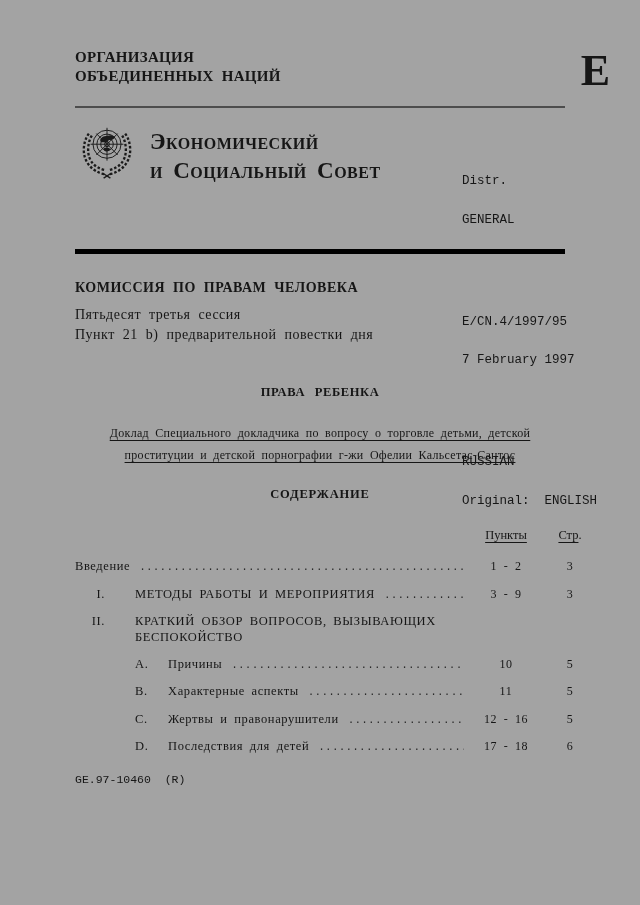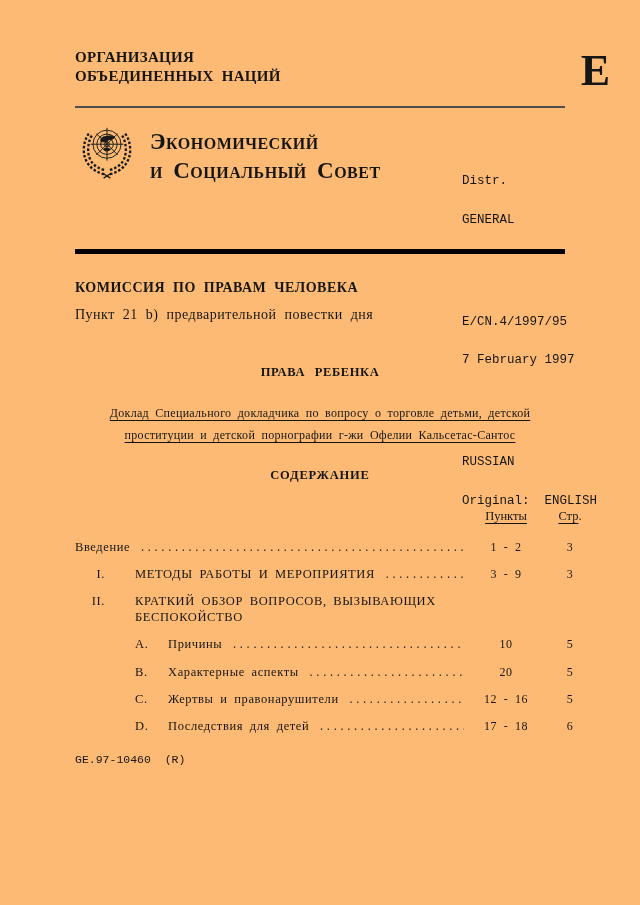--- a/index.html
+++ b/index.html
@@ -1,18 +1,18 @@
 <!DOCTYPE html>
 <html><head>
 <meta charset="utf-8">
 <style>
   html,body{margin:0;padding:0;background:#e8e8e8;}
   .page{
     position:relative;width:640px;height:905px;margin:0 auto;
-    background:#fdba74;color:#161616;overflow:hidden;
+    background:#a3a3a3;color:#161616;overflow:hidden;
     font-family:"Liberation Serif", serif;
     box-shadow:0 0 4px rgba(0,0,0,.25);
   }
   .mono{font-family:"Liberation Mono","DejaVu Sans Mono",monospace;}
 
   
   .hdr{display:flex;justify-content:space-between;align-items:flex-start;padding:48px 30px 0 75px;}
   .org{font-weight:bold;font-size:15px;line-height:1.25;letter-spacing:.3px;word-spacing:4px;}
   .letter-e{font-size:44px;font-weight:bold;line-height:.85;margin-top:4px;}
 
@@ -116,20 +116,21 @@
         <div>RUSSIAN</div>
         <div>Original:  ENGLISH</div>
       </div>
     </div>
   </div>
 
   <div class="rule-thick"></div>
 
   <div class="session">
     <div class="commission">КОМИССИЯ ПО ПРАВАМ ЧЕЛОВЕКА</div>
+    <div>Пятьдесят третья сессия</div>
     <div>Пункт 21 b) предварительной повестки дня</div>
   </div>
 
   <div class="title-block">
     <div class="doc-heading">ПРАВА РЕБЕНКА</div>
     <div class="doc-subtitle">
       <div>Доклад Специального докладчика по вопросу о торговле детьми, детской</div>
       <div>проституции и детской порнографии г-жи Офелии Кальсетас-Сантос</div>
     </div>
     <div class="contents-heading">СОДЕРЖАНИЕ</div>
@@ -172,21 +173,21 @@
       <span class="num">A.</span>
       <span class="label">Причины</span>
       <span class="dots">...........................................................................</span>
       <span class="items">10</span>
       <span class="pg">5</span>
     </div>
         <div class="toc-row lvl2">
       <span class="num">B.</span>
       <span class="label">Характерные аспекты</span>
       <span class="dots">...........................................................................</span>
-      <span class="items">20</span>
+      <span class="items">11</span>
       <span class="pg">5</span>
     </div>
         <div class="toc-row lvl2">
       <span class="num">C.</span>
       <span class="label">Жертвы и правонарушители</span>
       <span class="dots">...........................................................................</span>
       <span class="items">12 - 16</span>
       <span class="pg">5</span>
     </div>
         <div class="toc-row lvl2">

